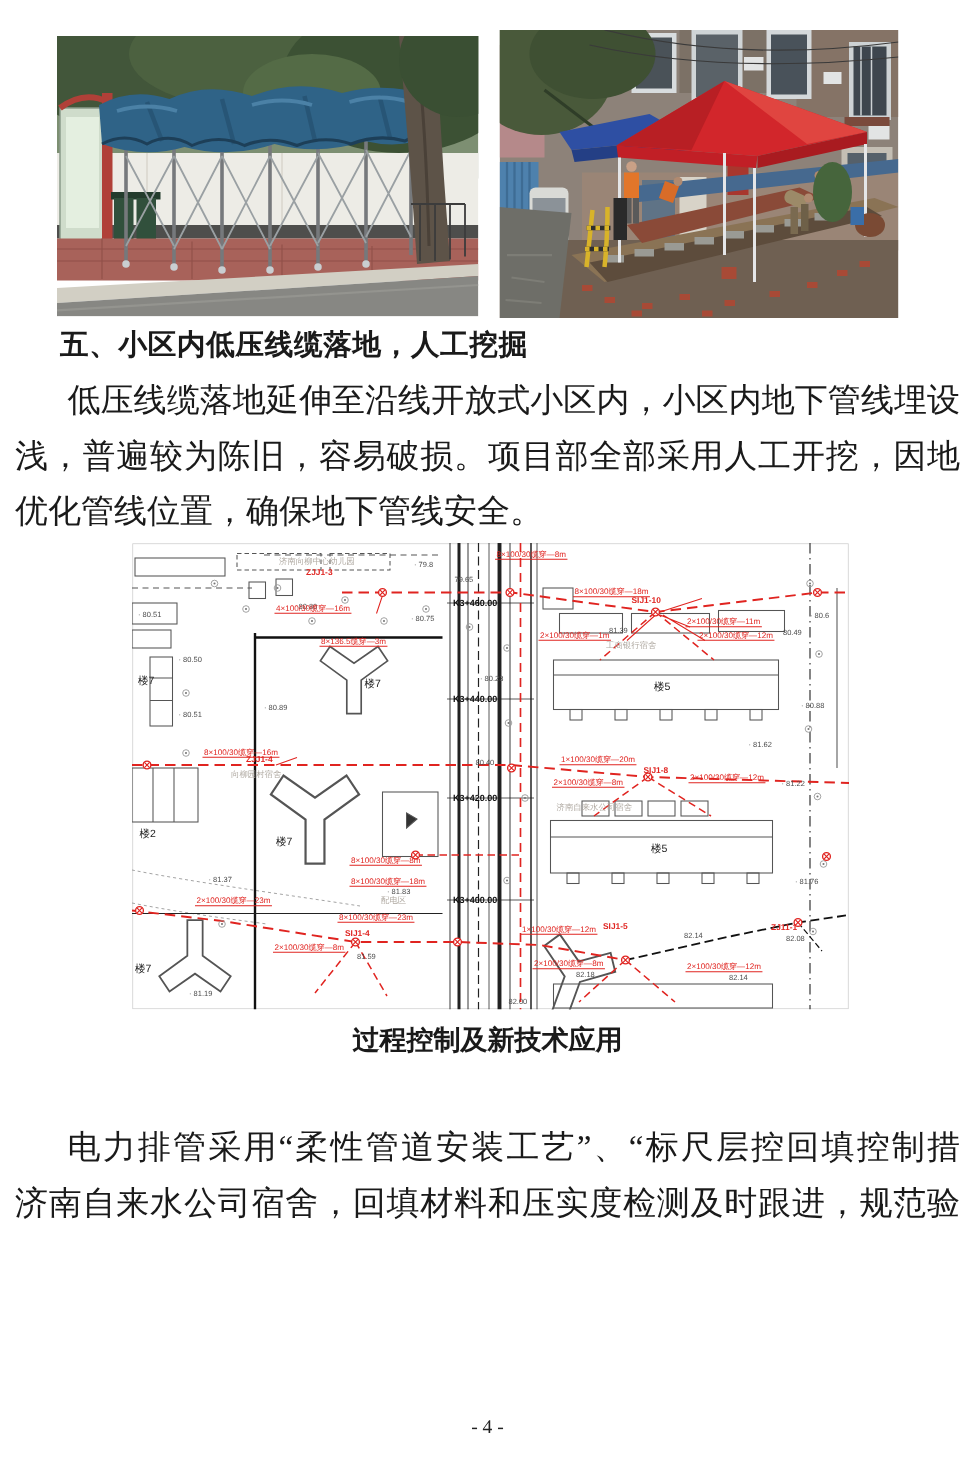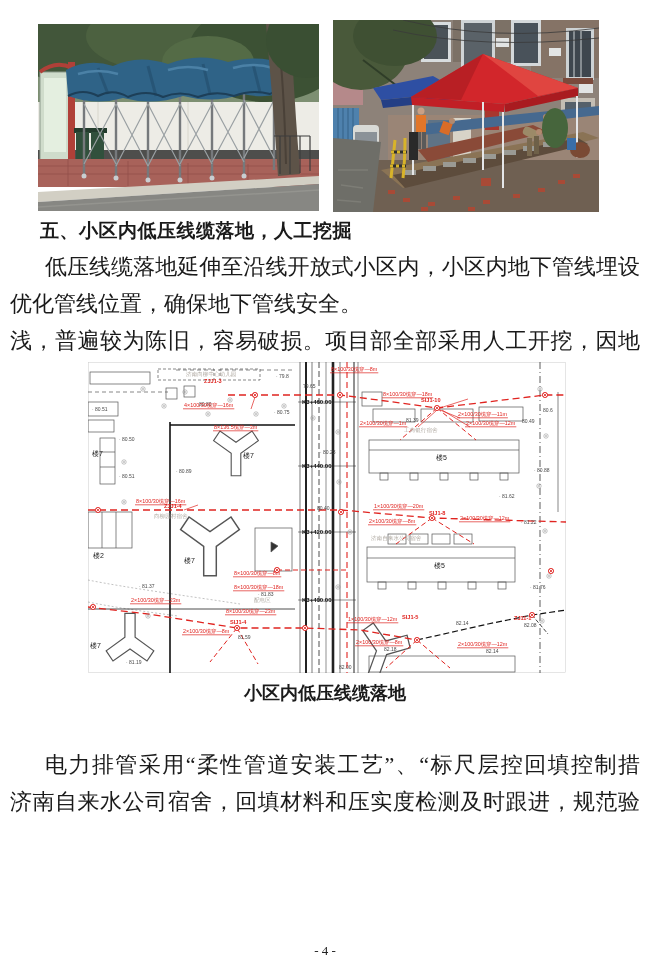--- a/index.html
+++ b/index.html
@@ -220,22 +220,22 @@
         <rect x="88" y="187" width="7" height="4"></rect>
           <rect x="148" y="158" width="10" height="8"></rect>
       </g>
     </svg>
   </div>
 
   <div id="heading">五、小区内低压线缆落地，人工挖掘</div>
 
   <div class="para" id="para1">
     <div class="pline just indent">低压线缆落地延伸至沿线开放式小区内，小区内地下管线埋设较</div>
+    <div class="pline just">浅，普遍较为陈旧，容易破损。项目部全部采用人工开挖，因地制宜的</div>
     <div class="pline">优化管线位置，确保地下管线安全。</div>
-    <div class="pline just">浅，普遍较为陈旧，容易破损。项目部全部采用人工开挖，因地制宜的</div>
   </div>
 
   <div id="map-wrap">
     <svg width="478" height="311" viewBox="0 0 478 311">
       <defs>
         <path id="yshape" d="M-3,18 L3,18 L3,4 L14,-4 L10,-10 L0,-3 L-10,-10 L-14,-4 L-3,4 Z"></path>
       </defs>
       <rect x="0.5" y="0.5" width="477" height="310" fill="#fff" stroke="#ccc" stroke-width="0.5"></rect>
 
       <g stroke="#555" fill="none" stroke-width="0.7">
@@ -544,21 +544,21 @@
           <text x="260" y="259" class="ml-red">1×100/30缆穿—12m</text>
           <line x1="259" y1="260.8" x2="310.296875" y2="260.8" class="ml-underline"></line>
           <text x="268" y="282" class="ml-red">2×100/30缆穿—8m</text>
           <line x1="267" y1="283.8" x2="315.296875" y2="283.8" class="ml-underline"></line>
           <text x="370" y="284" class="ml-red">2×100/30缆穿—12m</text>
           <line x1="369" y1="285.8" x2="420.296875" y2="285.8" class="ml-underline"></line>
         </g>
     </svg>
   </div>
 
-  <div id="map-caption">小区内低压线缆落地</div>
+  <div id="map-caption">过程控制及新技术应用</div>
 
   <div class="para" id="para2">
     <div class="pline just indent">电力排管采用“柔性管道安装工艺”、“标尺层控回填控制措施”，</div>
     <div class="pline just">济南自来水公司宿舍，回填材料和压实度检测及时跟进，规范验收程序。</div>
   </div>
 
   <div id="page-number">- 4 -</div>
 
 </div>
 

